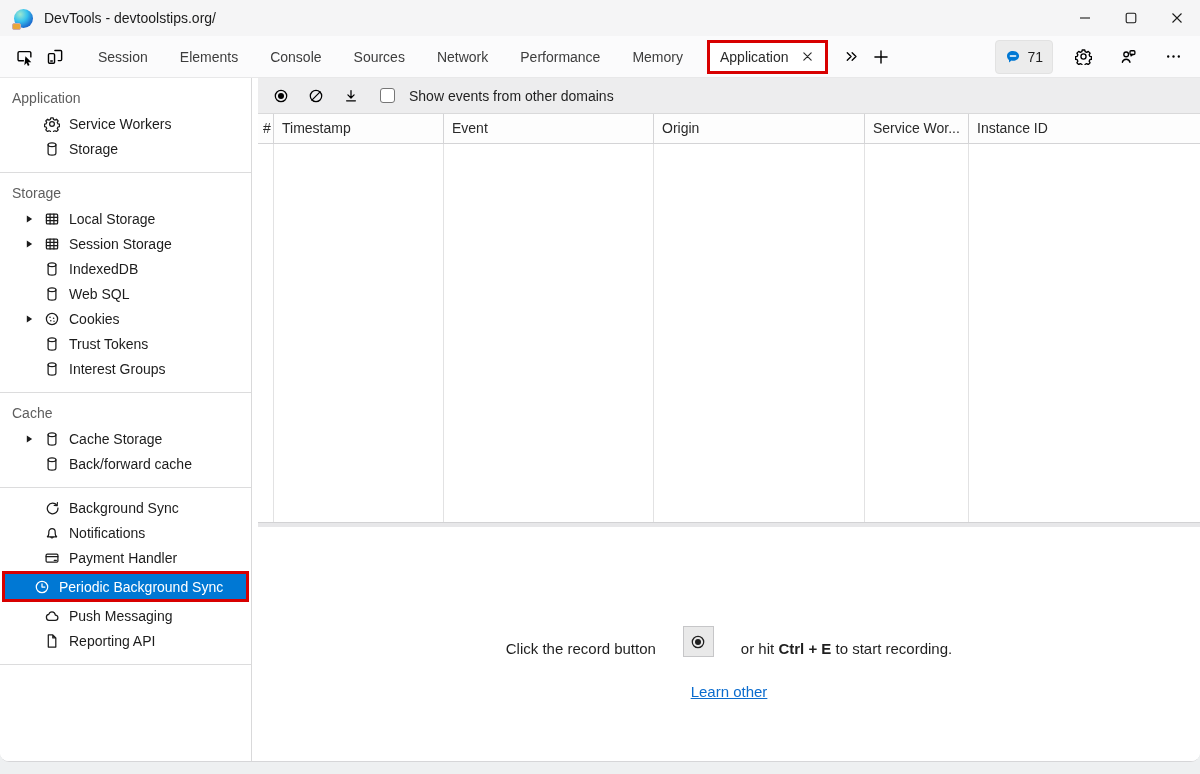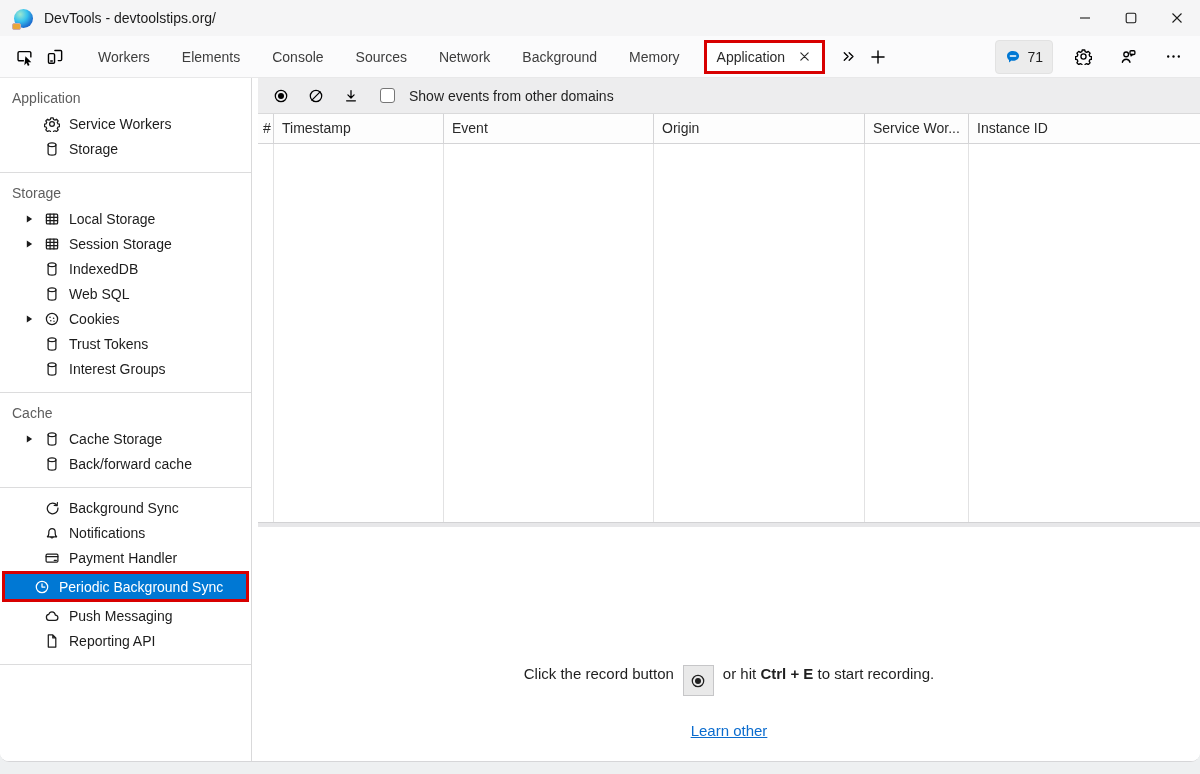--- a/index.html
+++ b/index.html
@@ -53,21 +53,21 @@
 
   .grid-header { height:30px; flex:0 0 30px; display:flex; background:#fdfdfd; border-bottom:1px solid #d4d4d6; }
   .gh-cell { border-right:1px solid #d4d4d6; font-size:14px; color:#2a2a2a; line-height:29px; padding-left:8px; white-space:nowrap; overflow:hidden; cursor:pointer; }
   .grid-body { flex:0 0 378px; display:flex; }
   .gb-cell { border-right:1px solid #e2e2e3; height:100%; }
   .flexcol { flex:1; border-right:none !important; min-width:0; }
 
   .splitter { height:5px; flex:0 0 5px; background:#e7e7e9; border-top:1px solid #d2d2d4; cursor:row-resize; }
 
   .empty-state { flex:1; text-align:center; padding-top:99px; font-size:15px; color:#1f1f1f; }
-  .es-row { display:flex; align-items:flex-start; justify-content:center; gap:9px;margin-top:39px; }
+  .es-row { display:flex; align-items:flex-end; justify-content:center; gap:27px; }
   .record-inline { width:31px; height:31px; background:#e9e9e9; border:1px solid #c6c6c8; display:inline-flex; align-items:center; justify-content:center; cursor:pointer; }
   .learn-more { display:inline-block; margin-top:26px; color:var(--link); text-decoration:underline; cursor:pointer; font-size:15px; }
 
   .icon { display:inline-flex; align-items:center; justify-content:center; }
   svg { display:block; }
 </style>
 </head>
 <body>
 
 <div class="window">
@@ -116,36 +116,36 @@
           <span class="icon">
             <svg width="18" height="18" viewBox="0 0 16 16">
               <path fill="none" stroke="currentColor" stroke-width="1.25" stroke-linecap="round" stroke-linejoin="round" d="M7.9 2.2 h5 a1 1 0 0 1 1 1 v7 a1 1 0 0 1-1 1 h-2"></path>
               <rect fill="none" stroke="currentColor" stroke-width="1.25" stroke-linecap="round" stroke-linejoin="round" x="2.2" y="5" width="5.4" height="8.6" rx="1"></rect>
               <path fill="none" stroke="currentColor" stroke-width="1.25" stroke-linecap="round" stroke-linejoin="round" d="M4.2 11.6 h1.4"></path>
             </svg>
           </span>
         </button>
       <div class="tabs" id="tabs">
           <div class="tab">
-            <span>Workers</span>
+            <span>Session</span>
           </div>
           <div class="tab">
             <span>Elements</span>
           </div>
           <div class="tab">
             <span>Console</span>
           </div>
           <div class="tab">
             <span>Sources</span>
           </div>
           <div class="tab">
             <span>Network</span>
           </div>
           <div class="tab">
-            <span>Background</span>
+            <span>Performance</span>
           </div>
           <div class="tab">
             <span>Memory</span>
           </div>
           <div class="tab tab-annotated">
             <span>Application</span>
             <span class="tab-close">
               <span class="icon">
                 <svg width="11" height="11" viewBox="0 0 12 12">
                   <path fill="none" stroke="currentColor" stroke-width="1.25" stroke-linecap="round" stroke-linejoin="round" d="M2 2 l8 8 M10 2 l-8 8"></path>

